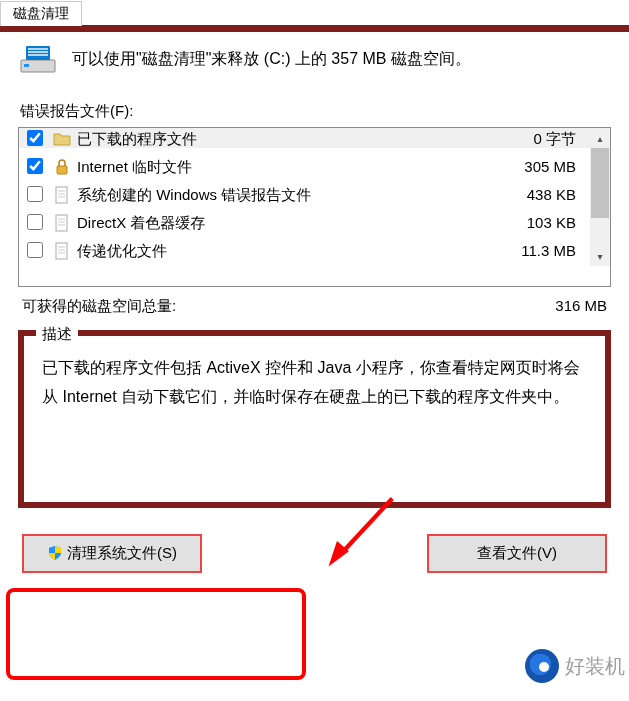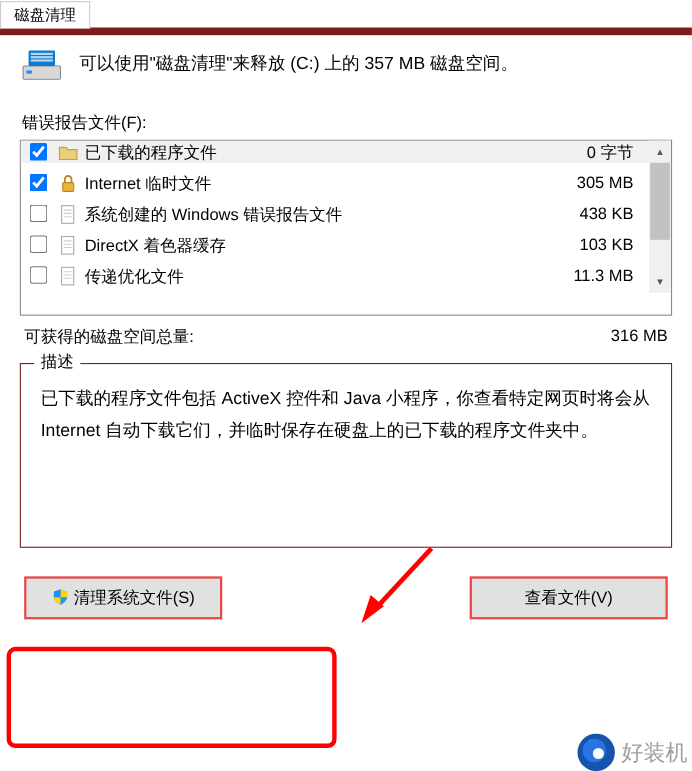--- a/index.html
+++ b/index.html
@@ -122,21 +122,21 @@
       overflow:hidden;
     }
     .total-row {
       display: flex;
       justify-content: space-between;
       padding: 10px 22px 6px 22px;
       font-size: 15px;
     }
     .desc-group {
       margin: 8px 18px 0 18px;
-      border: 1px solid #7f1d1d;
+      border: 6px solid #7f1d1d;
       padding: 18px 18px 90px 18px;
       position: relative;
     }
     .desc-legend {
       position: absolute;
       top: -11px;
       left: 12px;
       background: #fff;
       padding: 0 6px;
       font-size: 15px;
@@ -180,21 +180,21 @@
       top: 588px;
       width: 300px;
       height: 92px;
       border: 4px solid #ff0000;
       border-radius: 8px;
       pointer-events: none;
     }
     .watermark {
       position: absolute;
       right: 4px;
-      bottom: 0;
+      bottom: 18px;
       display: flex;
       align-items: center;
       gap: 6px;
       opacity: 0.95;
     }
     .wm-logo {
       width: 34px; height: 34px;
       border-radius: 50%;
       background: radial-gradient(circle at 45% 45%, #1b6fe0 0 40%, #0a4aa8 41% 100%);
       display:flex; align-items:center; justify-content:center;

